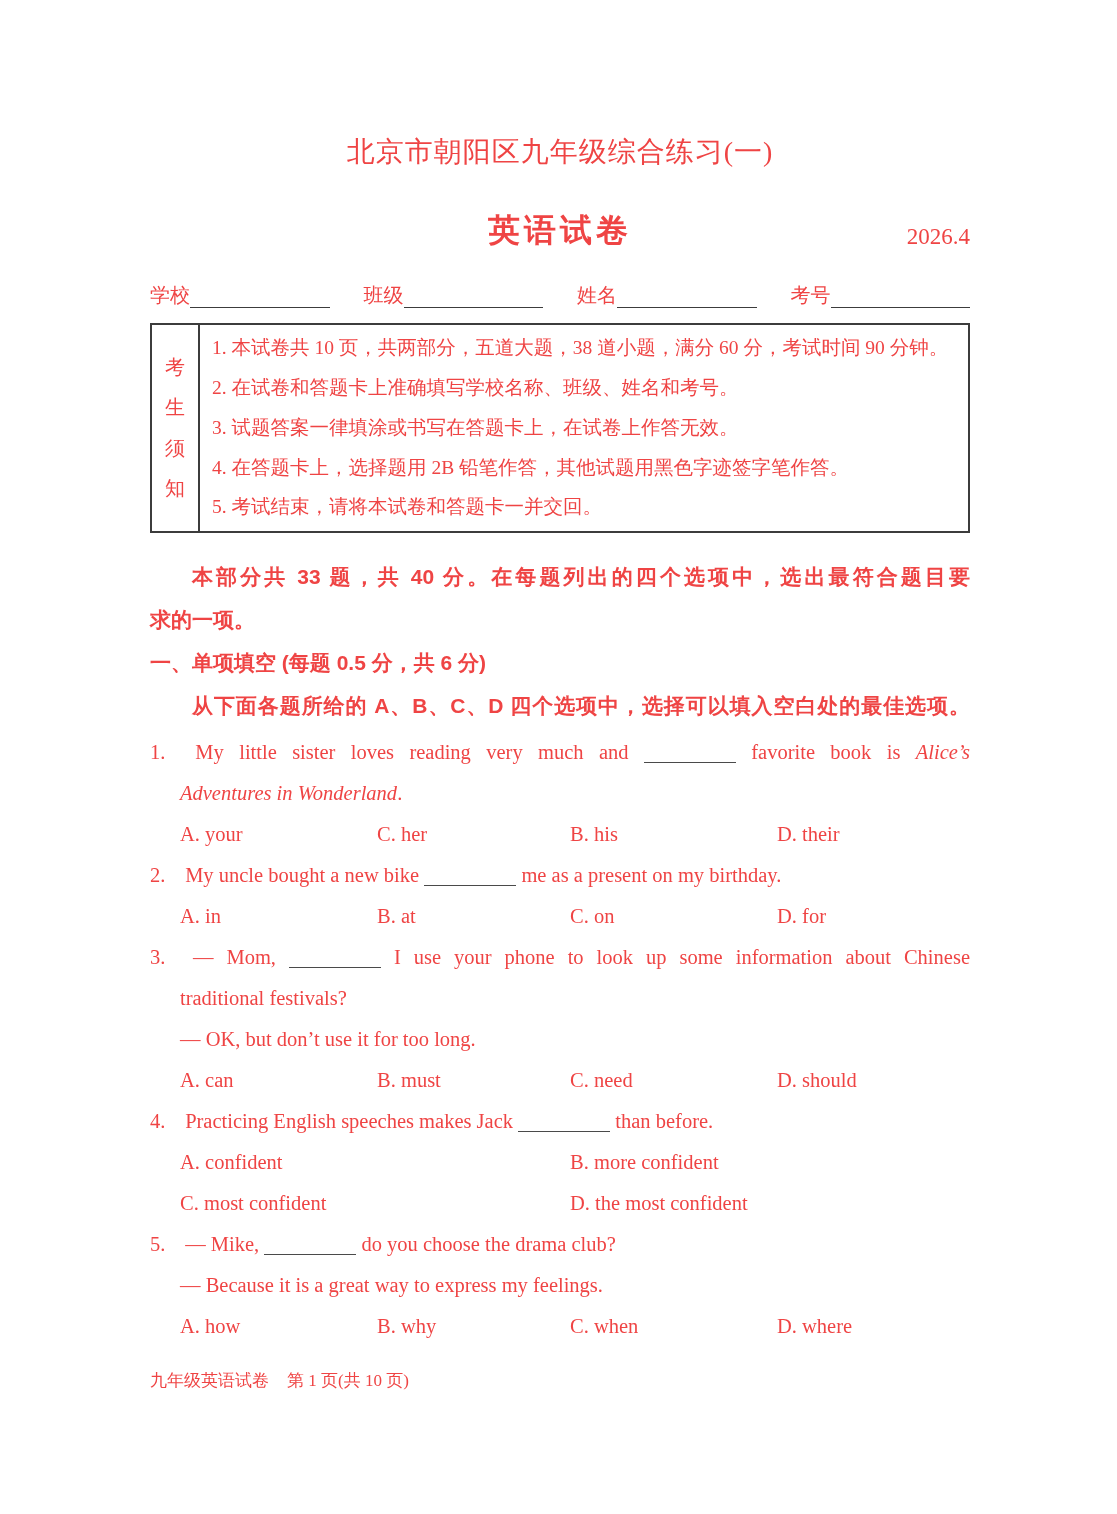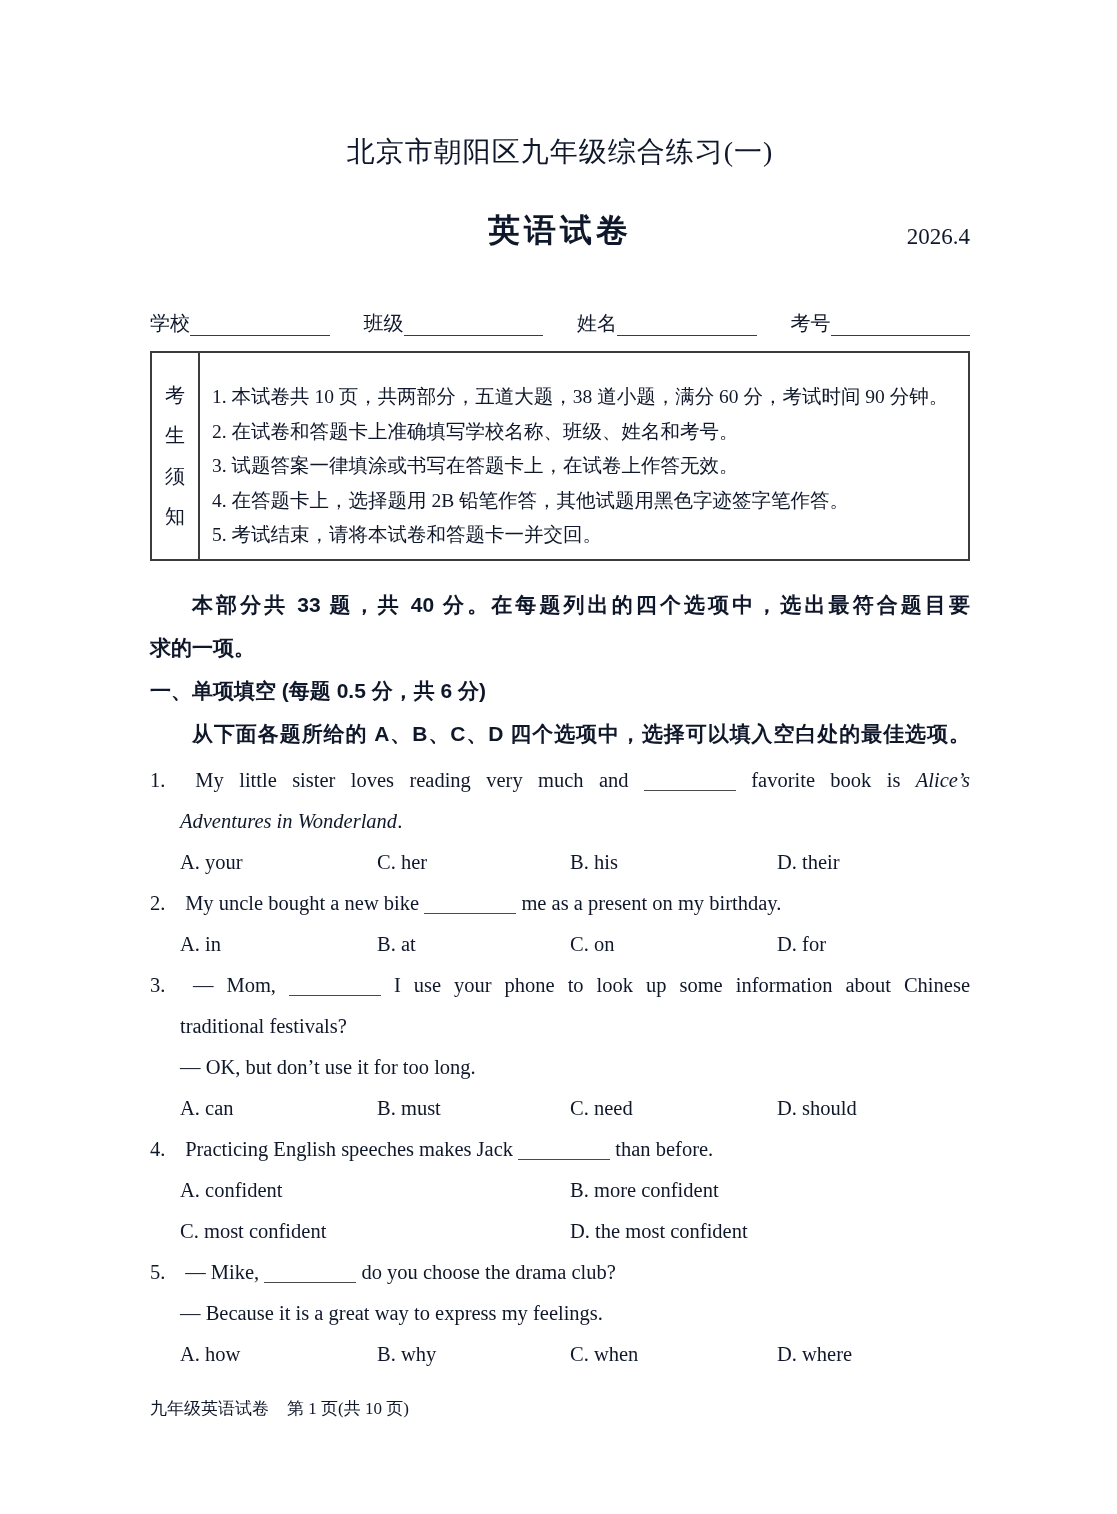--- a/index.html
+++ b/index.html
@@ -2,55 +2,55 @@
 <html><head>
 <meta charset="utf-8">
 <style>
   html, body { margin: 0; padding: 0; background: #e8e8e8; }
   .page {
     position: relative;
     width: 1117px;
     height: 1514px;
     margin: 0 auto;
     background: #ffffff;
-    color: #0f172a;
+    color: #ef4444;
     box-sizing: border-box;
     padding: 133px 147px 0 150px;
     font-family: "Liberation Serif", "DejaVu Serif", serif;
     overflow: hidden;
   }
   .heiti { font-family: "Liberation Sans", "DejaVu Sans", sans-serif; font-weight: 700; }
 
   .doc-title { text-align: center; font-size: 28px; letter-spacing: 1px; white-space: nowrap; }
 
   .subtitle-row { position: relative; margin-top: 38px; height: 44px; }
   .subtitle {
     position: absolute; left: 0; right: 0; text-align: center;
     font-size: 32px; letter-spacing: 4px;
   }
   .date { position: absolute; right: 0; bottom: 3px; font-size: 23px; }
 
   .fields { display: flex; gap: 34px; margin-top: 30px; }
   .field { flex: 1; display: flex; align-items: flex-end; }
-  .field-label { font-size: 20px; line-height: 25px; white-space: nowrap; margin-top: 28px; }
+  .field-label { font-size: 20px; line-height: 25px; white-space: nowrap; }
   .field-underline { flex: 1; height: 23px; border-bottom: 1.6px solid #3c3c3c; }
 
   .notice-box {
     margin-top: 15px; height: 210px; box-sizing: border-box;
     border: 2px solid #3c3c3c; display: flex;
   }
   .notice-side {
     width: 48px; box-sizing: border-box; border-right: 2px solid #3c3c3c;
     display: flex; flex-direction: column; justify-content: space-evenly; align-items: center;
     font-size: 20px; padding: 16px 0;
   }
   .notice-items {
     flex: 1; padding: 6px 16px 6px 12px; box-sizing: border-box;
     font-size: 19.5px; line-height: 34.6px;
-    display: flex; flex-direction: column; justify-content: flex-end;
+    display: flex; flex-direction: column; justify-content: space-between;
   }
   .notice-item { padding-left: 28px; text-indent: -28px; }
 
   .part-heading { margin-top: 30px; text-align: center; font-size: 24px; letter-spacing: 3px; }
 
   .intro { margin-top: 22px; font-size: 21px; line-height: 43px; }
   .intro-line-first { text-indent: 42px; text-align: justify; text-align-last: justify; }
   .sec-heading { font-size: 21px; line-height: 43px; }
   .sec-instruction {
     font-size: 21px; line-height: 43px; text-indent: 42px;

